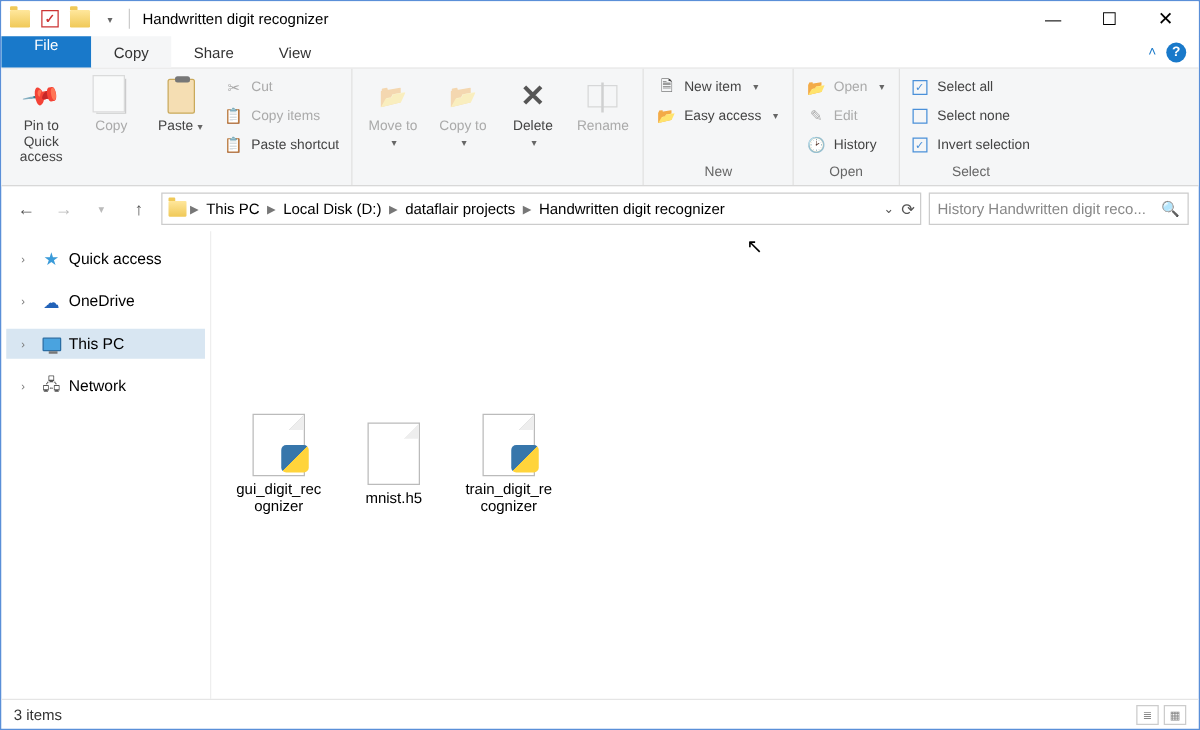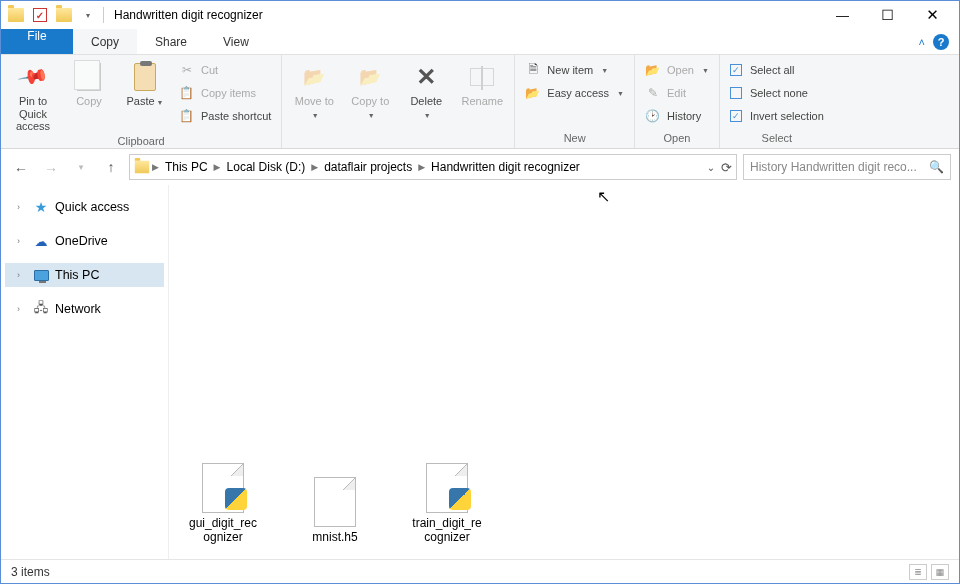--- a/index.html
+++ b/index.html
@@ -75,21 +75,21 @@
 .tree-item.selected { background: #d8e6f2; }
 .tree-exp { width: 10px; color: #777; font-size: 9px; }
 .tree-icon { width: 16px; height: 16px; display: flex; align-items: center; justify-content: center; }
 .star { color: #3a9bd9; font-size: 14px; }
 .cloud { color: #2262b8; font-size: 13px; }
 .monitor { width: 15px; height: 11px; background: #4aa3df; border: 1px solid #2a6da3; border-radius: 1px; position: relative; }
 .monitor::after { content:""; position:absolute; bottom:-3px; left:4px; width:7px; height:2px; background:#777; }
 .netw { color: #555; font-size: 13px; }
 
 
-.files { flex: 1; padding: 14px 18px; display: flex; align-items: flex-end; gap: 40px; }
+.files { flex: 1; padding: 14px 18px; display: flex; align-items: center; gap: 20px; }
 .file { width: 72px; display: flex; flex-direction: column; align-items: center; font-size: 12px; text-align: center; gap: 4px; }
 .file-icon { width: 42px; height: 50px; background: #fff; border: 1px solid #bbb; position: relative; }
 .file-icon::before { content:""; position:absolute; top:0; right:0; width:12px; height:12px; background: linear-gradient(135deg, transparent 49%, #bbb 50%, #eee 51%); }
 .file-icon.py::after { content:""; position:absolute; bottom:2px; right:-4px; width:22px; height:22px; border-radius:4px; background: linear-gradient(135deg,#3776ab 50%,#ffd43b 50%); }
 .file-name { color: #000; line-height: 1.15; word-break: break-word; }
 
 
 .statusbar { position: absolute; bottom: 0; left: 0; right: 0; height: 24px; border-top: 1px solid #e5e5e5; display: flex; align-items: center; padding: 0 10px; font-size: 12px; color: #333; }
 .statusbar .view-toggles { margin-left: auto; display: flex; gap: 4px; color: #888; }
 .view-toggles span { width: 18px; height: 16px; border: 1px solid #ccc; display: inline-flex; align-items: center; justify-content: center; font-size: 9px; }
@@ -163,21 +163,20 @@
         <div class="small-btn disabled">
             <span class="mini-icon">📋</span>
             <span>Copy items</span>
           </div>
         <div class="small-btn">
             <span class="mini-icon">📋</span>
             <span>Paste shortcut</span>
           </div>
       </div>
     </div>
-    <div class="ribbon-group-label">Clipboard</div>
   </div>
 
   <div class="ribbon-group">
     <div class="ribbon-group-body">
       <div class="big-btn disabled">
         <div class="icon-slot">
             <div class="ic-move"></div>
           </div>
         <div class="lbl"><span>Move to</span> <span class="drop-arrow">▼</span></div>
       </div>

